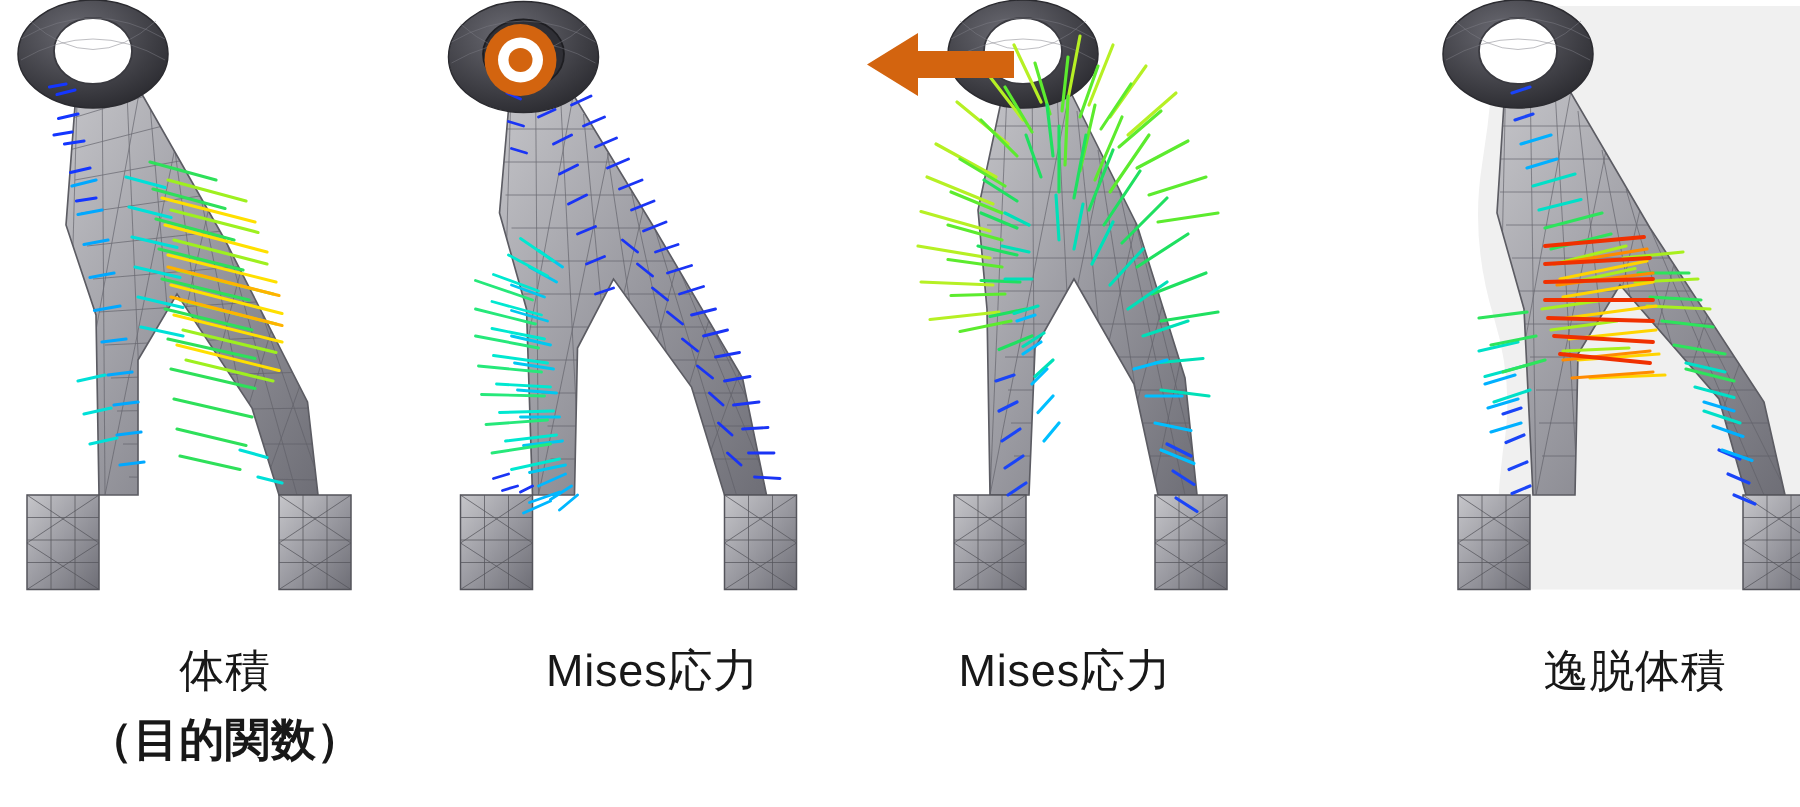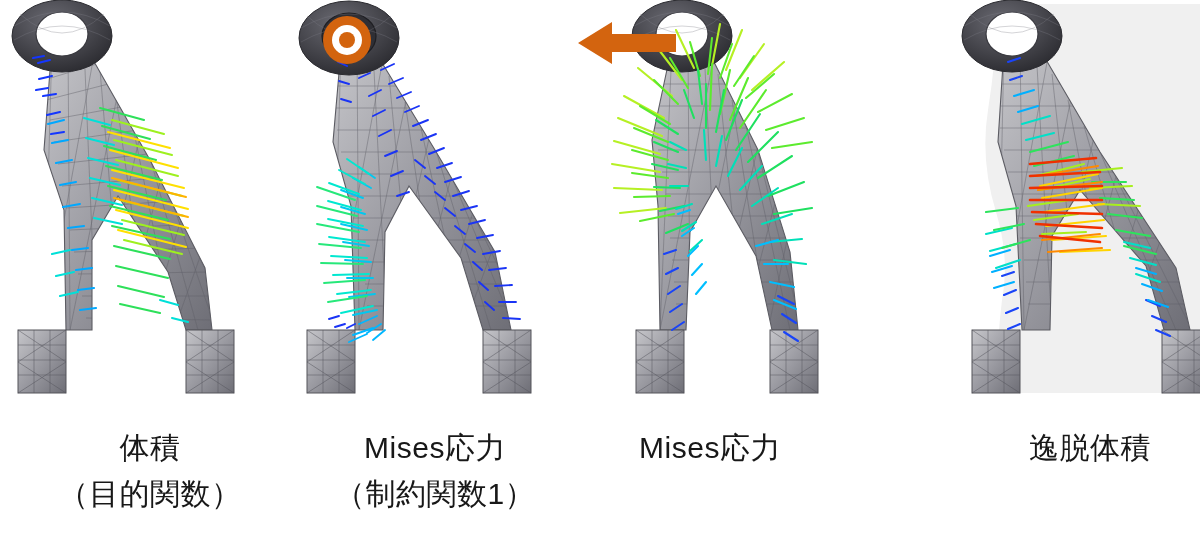--- a/index.html
+++ b/index.html
@@ -43,21 +43,21 @@
     top: 425px;
     width: 300px;
     text-align: center;
     color: #181818;
     font-size: 30px;
     line-height: 46px;
     letter-spacing: 0.5px;
     white-space: nowrap;
   }
   .caption .line1 { display: block; font-weight: 400; }
-  .caption .line2 { display: block; font-weight: 400; }
+  .caption .line2 { display: block; font-weight: 700; }
   .load-arrow-wrap {
     position: absolute;
     left: 12px;
     top: 18px;
     width: 110px;
     height: 50px;
   }
   .bullseye-wrap {
     position: absolute;
     left: 34px;
@@ -211,21 +211,20 @@
 
     <div class="bullseye-wrap">
       <svg viewBox="0 0 56 56" width="56" height="56">
         <circle cx="28" cy="28" r="24" fill="#d3640f"></circle>
         <circle cx="28" cy="28" r="15" fill="#ffffff"></circle>
         <circle cx="28" cy="28" r="8" fill="#d3640f"></circle>
       </svg>
     </div>
     <div class="caption">
       <span class="line1">Mises応力</span>
-      <span class="line2">（制約関数1）</span>
     </div>
   </div>
 
   <div class="panel" style="left:560px">
     <div class="panel-viz">
       <svg class="panel-svg" viewBox="0 0 300 410">
         <defs>
           <linearGradient id="g3" x1="0" y1="0" x2="1" y2="1">
             <stop offset="0" stop-color="#c6c6ca"></stop>
               <stop offset="0.5" stop-color="#9a9aa1"></stop>

